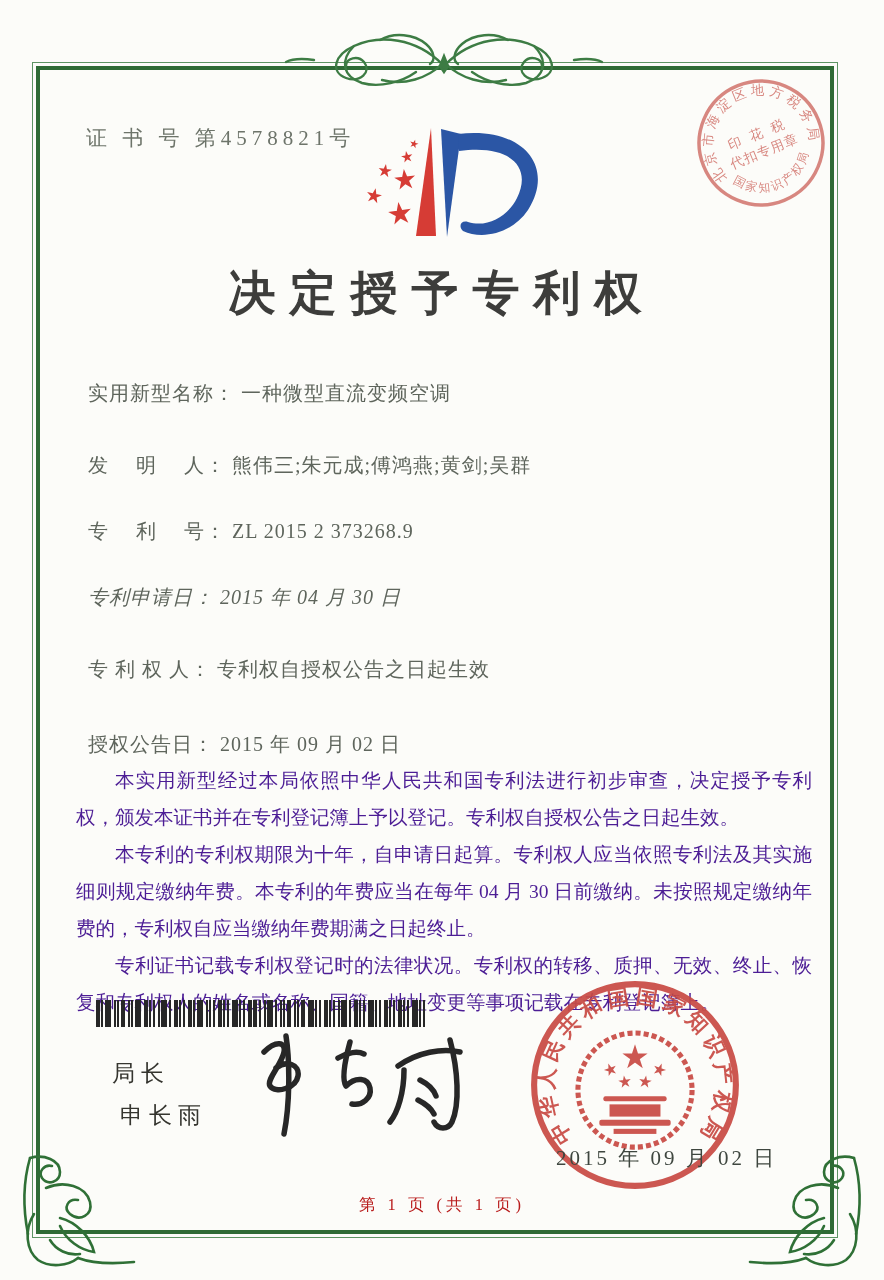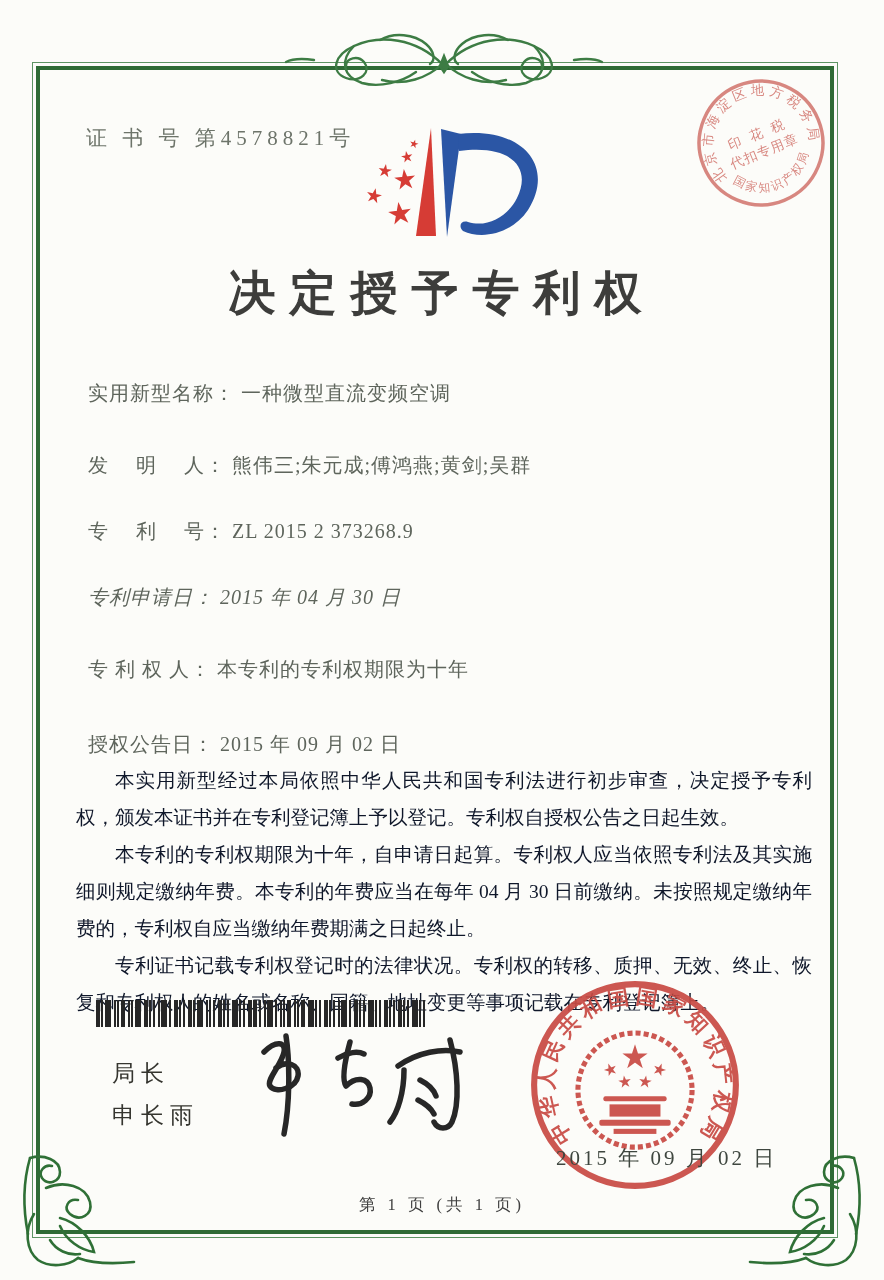--- a/index.html
+++ b/index.html
@@ -30,41 +30,41 @@
     position:absolute;left:0;top:262px;width:884px;text-align:center;
     font-size:47px;font-weight:700;letter-spacing:14px;color:#3d3d3b;
   }
   
   .field{position:absolute;left:88px;font-size:20px;color:#5e655c;white-space:nowrap;letter-spacing:1px;}
   .field .lbl{display:inline-block;text-align:right;}
   .field .val{margin-left:6px;}
   
   .body-text{
     position:absolute;left:76px;top:762px;width:736px;
-    font-size:19.5px;line-height:37px;color:#0f172a;text-align:justify;
+    font-size:19.5px;line-height:37px;color:#4c1d95;text-align:justify;
   }
   .body-text p{margin:0;text-indent:2em;}
   
   .barcode{
     position:absolute;left:96px;top:1000px;width:332px;height:27px;
     overflow:hidden;white-space:nowrap;font-size:0;
   }
   .barcode i{display:inline-block;height:27px;background:#262626;vertical-align:top;}
   .signer-title{position:absolute;left:112px;top:1058px;font-size:23px;color:#35352f;letter-spacing:6px;}
-  .signer-name{position:absolute;left:112px;top:1100px;font-size:23px;color:#35352f;letter-spacing:6px;}
+  .signer-name{position:absolute;left:120px;top:1100px;font-size:23px;color:#35352f;letter-spacing:6px;}
   .signature{position:absolute;left:242px;top:1018px;width:240px;height:130px;}
   .seal{position:absolute;left:528px;top:978px;width:214px;height:214px;opacity:.92;}
   .seal-date{
     position:absolute;left:556px;top:1144px;font-size:21px;color:#3e463f;
     letter-spacing:3px;white-space:nowrap;z-index:5;
   }
   .tax-seal{position:absolute;left:694px;top:76px;width:134px;height:134px;transform:rotate(-22deg);opacity:.8;}
   .footer{
     position:absolute;left:0;top:1194px;width:884px;text-align:center;
-    font-size:16.5px;color:#404040;letter-spacing:4px;
+    font-size:16.5px;color:#b91c1c;letter-spacing:4px;
   }
   .seal-arc-text{font-family:"Liberation Serif","DejaVu Serif",serif;}
 </style>
 </head>
 <body>
 
 <div class="page">
 
   <div class="frame-outer">
     <div class="frame-inner"></div>
@@ -167,21 +167,21 @@
   <div class="field" style="top:452px;">
     <span class="lbl">发　 明　 人：</span><span class="val">熊伟三;朱元成;傅鸿燕;黄剑;吴群</span>
   </div>
   <div class="field" style="top:518px;">
     <span class="lbl">专　 利　 号：</span><span class="val">ZL 2015 2 373268.9</span>
   </div>
   <div class="field" style="top:584px;font-style:italic;">
     <span class="lbl">专利申请日：</span><span class="val">2015 年 04 月 30 日</span>
   </div>
   <div class="field" style="top:656px;">
-    <span class="lbl">专 利 权 人：</span><span class="val">本专利的专利权期限为十年</span>
+    <span class="lbl">专 利 权 人：</span><span class="val">专利权自授权公告之日起生效</span>
   </div>
   <div class="field" style="top:722px;margin-top:9px;">
     <span class="lbl">授权公告日：</span><span class="val">2015 年 09 月 02 日</span>
   </div>
 
   <div class="body-text">
     <p>本实用新型经过本局依照中华人民共和国专利法进行初步审查，决定授予专利权，颁发本证书并在专利登记簿上予以登记。专利权自授权公告之日起生效。</p>
     <p>本专利的专利权期限为十年，自申请日起算。专利权人应当依照专利法及其实施细则规定缴纳年费。本专利的年费应当在每年 04 月 30 日前缴纳。未按照规定缴纳年费的，专利权自应当缴纳年费期满之日起终止。</p>
     <p>专利证书记载专利权登记时的法律状况。专利权的转移、质押、无效、终止、恢复和专利权人的姓名或名称、国籍、地址变更等事项记载在专利登记簿上。</p>
   </div>

